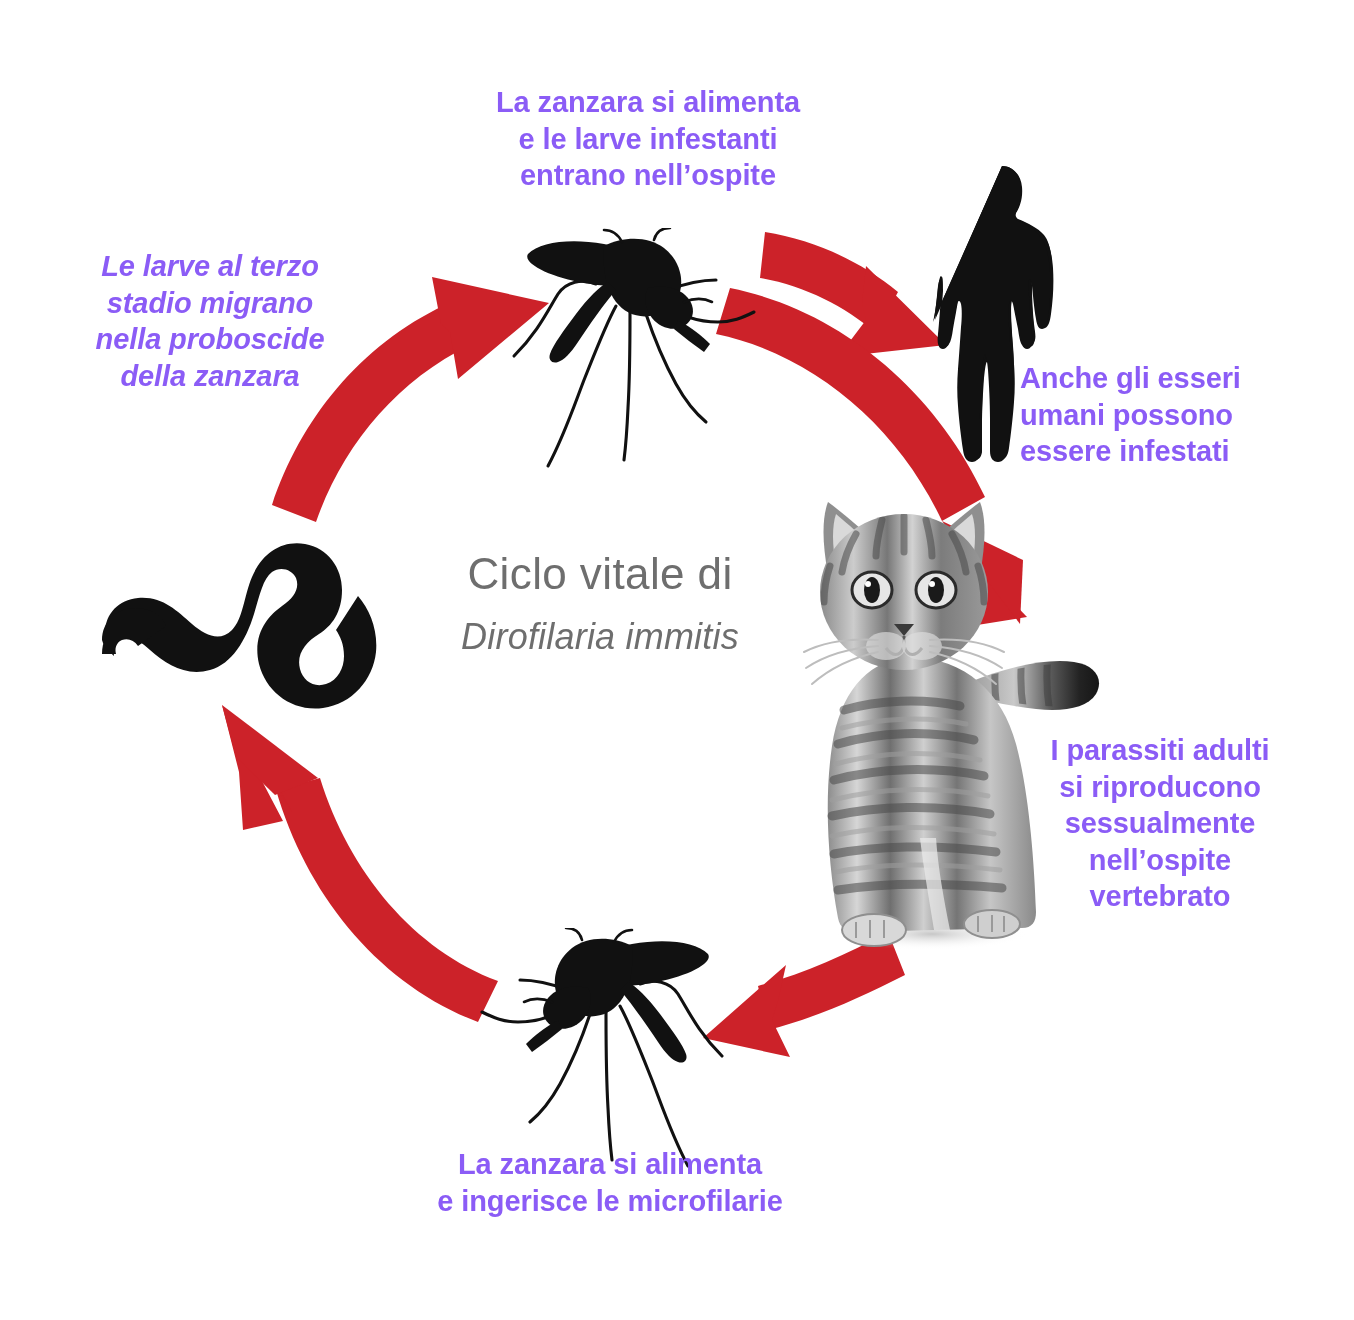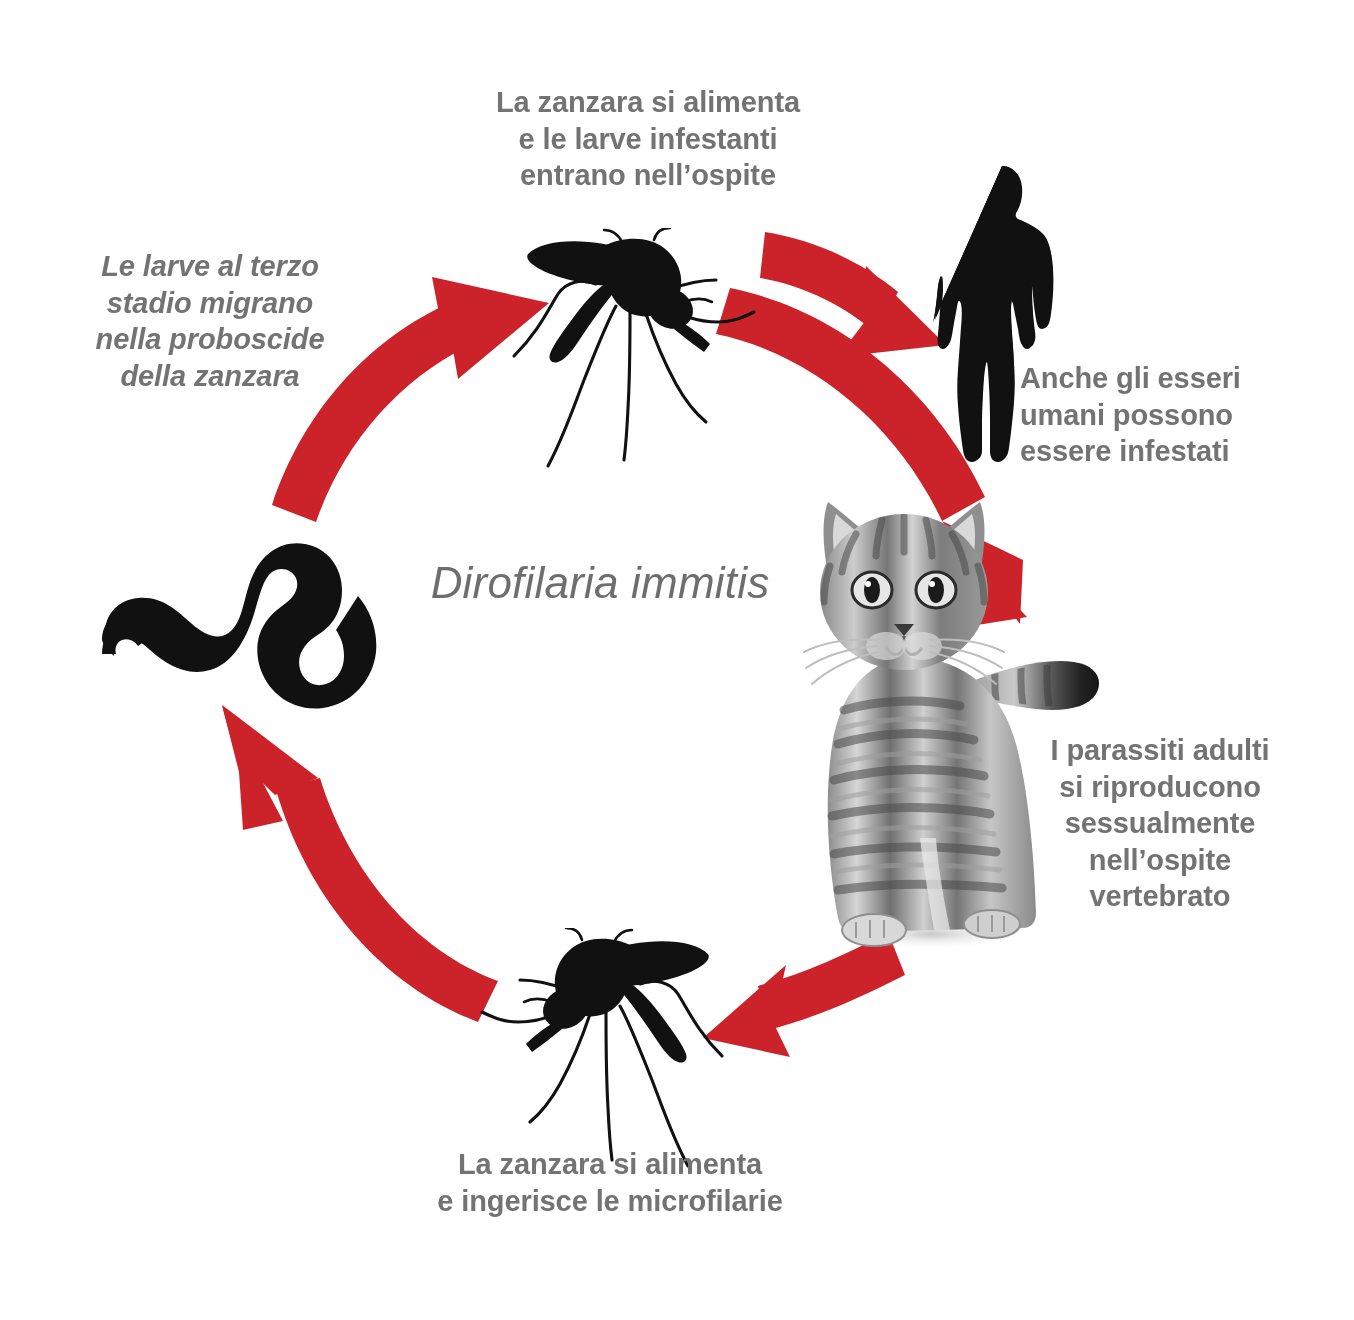--- a/index.html
+++ b/index.html
@@ -24,21 +24,21 @@
     width: 1354px;
     height: 1320px;
   }
   svg.layer { display: block; }
 
   
   .label {
     position: absolute;
     font-family: "Liberation Sans", sans-serif;
     font-weight: bold;
-    color: #737373;
+    color: #8b5cf6;
     font-size: 29px;
     line-height: 1.26;
     letter-spacing: -0.1px;
     white-space: pre-line;
   }
   .label.ctr { text-align: center; }
   .label.lt  { text-align: left; }
 
   
   #lbl-top          { left: 398px; top: 84px;  width: 500px; }
@@ -59,25 +59,25 @@
   }
   #center-title .line1 {
     display: block;
     font-size: 44px;
     font-weight: normal;
     line-height: 1.16;
     letter-spacing: 0.4px;
   }
   #center-title .line2 {
     display: block;
-    font-size: 44px;
+    font-size: 36px;
     font-style: italic;
     font-weight: normal;
     line-height: 1.22;
-    margin-top: 8px;
+    margin-top: 16px;
     letter-spacing: 0.2px;
   }
 
   
   .figure { position: absolute; }
   #fig-worm       { left: 100px; top: 530px;  width: 290px;  height: 190px; }
   #fig-mosq-top   { left: 478px; top: 228px;  width: 290px;  height: 260px; }
   #fig-mosq-bot   { left: 468px; top: 928px;  width: 290px;  height: 260px; }
   #fig-human      { left: 932px; top: 162px;  width: 140px;  height: 300px; }
   #fig-cat        { left: 782px; top: 482px;  width: 320px;  height: 480px; }
@@ -617,16 +617,17 @@
 
   <div class="label lt" id="lbl-human">Anche gli esseri
 umani possono
 essere infestati</div>
 
 
   <div class="label ctr" id="lbl-bottom">La zanzara si alimenta
 e ingerisce le microfilarie</div>
 
   <div id="center-title">
+    <span class="line1">Ciclo vitale di</span>
     <span class="line2">Dirofilaria immitis</span>
   </div>
 
 </div>
 
 </body></html>

